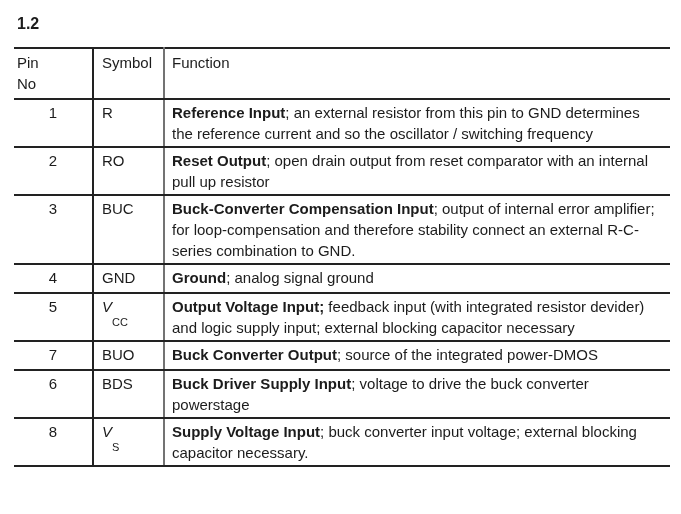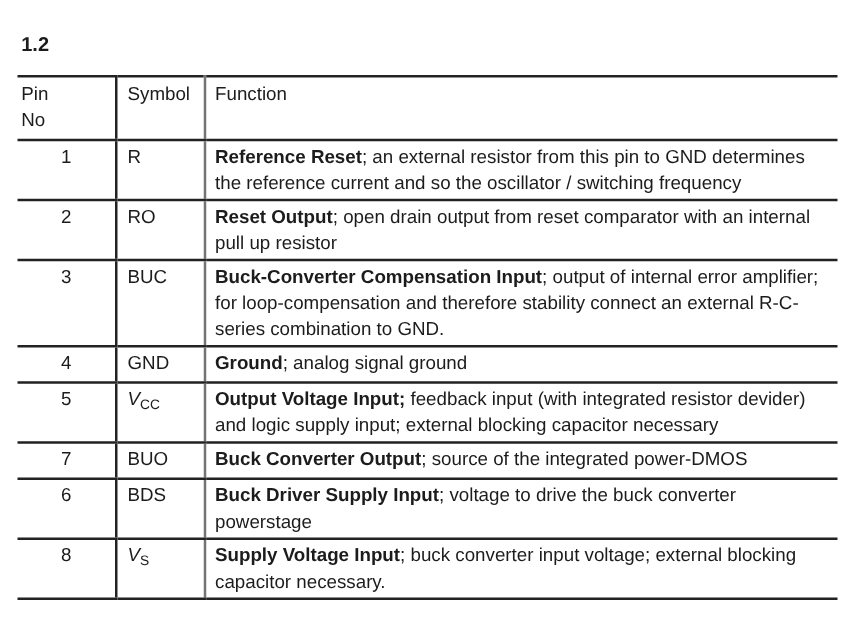--- a/index.html
+++ b/index.html
@@ -8,21 +8,21 @@
     background: #ffffff;
   }
   body {
     width: 681px;
     height: 514px;
     font-family: "Liberation Sans", sans-serif;
     color: #1c1c1c;
     overflow: hidden;
   }
   .page {
-    padding: 27px 11px 0 17px;
+    padding: 14px 11px 0 17px;
     box-sizing: border-box;
     width: 681px;
     height: 514px;
   }
   
   .section-heading {
     display: flex;
     align-items: baseline;
     font-weight: bold;
     font-size: 16px;
@@ -76,21 +76,21 @@
     text-align: left;
     padding-left: 3px;
     box-sizing: border-box;
   }
   .func-bold { font-weight: bold; }
   .sym-base.italic { font-style: italic; }
   .sym-sub {
     font-size: 11px;
     vertical-align: baseline;
     position: relative;
-    top: 3px;
+    top: 14px;
   }
 </style>
 </head>
 <body>
 
 <div class="page">
 
   <div class="section-heading">
     <span class="section-number">1.2</span>
   </div>
@@ -106,21 +106,21 @@
     </div>
 
   <div class="tr">
     <div class="td col-pin">
       <span>1</span>
     </div>
     <div class="td col-sym">
       <span class="sym-base">R</span><span class="sym-sub"></span>
     </div>
     <div class="td col-func">
-      <span class="func-bold">Reference Reset</span><span class="func-rest">; an external resistor from this pin to GND determines the reference current and so the oscillator / switching frequency</span>
+      <span class="func-bold">Reference Input</span><span class="func-rest">; an external resistor from this pin to GND determines the reference current and so the oscillator / switching frequency</span>
     </div>
   </div>
 
   <div class="tr">
     <div class="td col-pin">
       <span>2</span>
     </div>
     <div class="td col-sym">
       <span class="sym-base">RO</span><span class="sym-sub"></span>
     </div>

